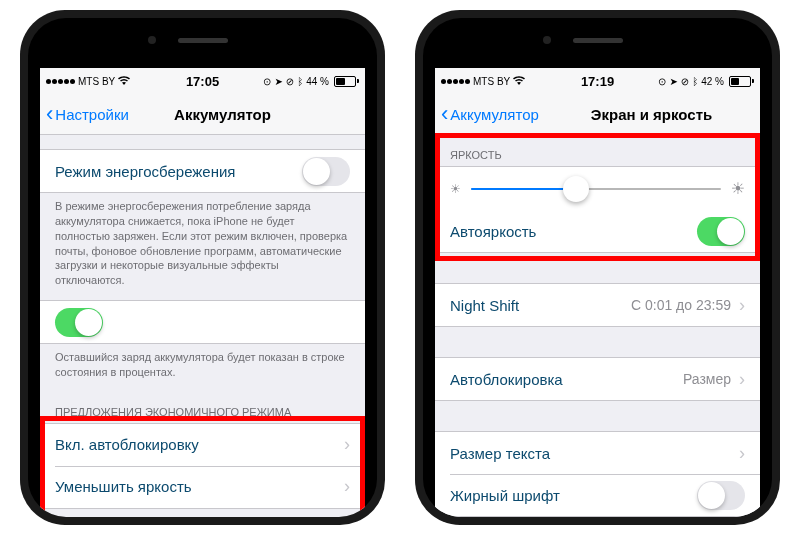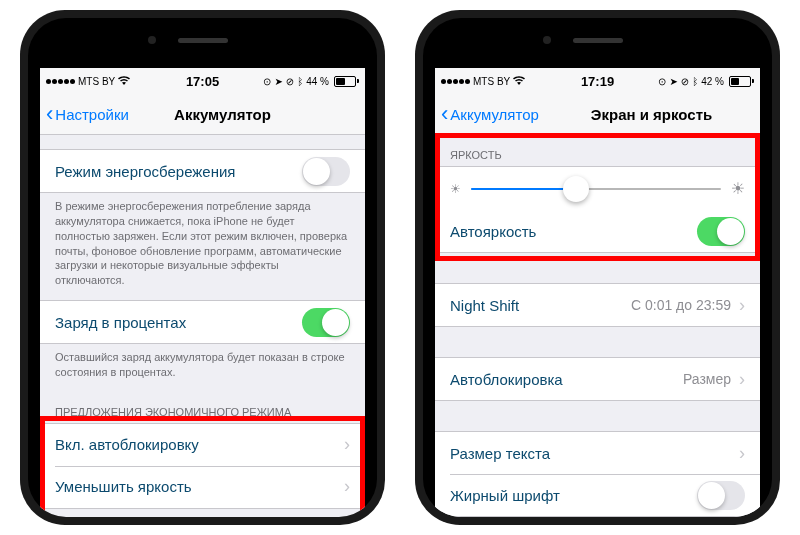--- a/index.html
+++ b/index.html
@@ -308,21 +308,20 @@
             <span class="cell-label">Режим энергосбережения</span>
             <div class="toggle off">
                 <div class="toggle-knob"></div>
               </div>
           </div>
         </div>
         <div class="footer-text">В режиме энергосбережения потребление заряда аккумулятора снижается, пока iPhone не будет полностью заряжен. Если этот режим включен, проверка почты, фоновое обновление программ, автоматические загрузки и некоторые визуальные эффекты отключаются.</div>
 
         <div class="cell-group">
           <div class="cell">
-            <span class="cell-label">Заряд в процентах</span>
             <div class="toggle on">
                 <div class="toggle-knob"></div>
               </div>
           </div>
         </div>
         <div class="footer-text">Оставшийся заряд аккумулятора будет показан в строке состояния в процентах.</div>
 
         <div class="section-header">ПРЕДЛОЖЕНИЯ ЭКОНОМИЧНОГО РЕЖИМА</div>
         <div class="cell-group">
           <div class="cell">

